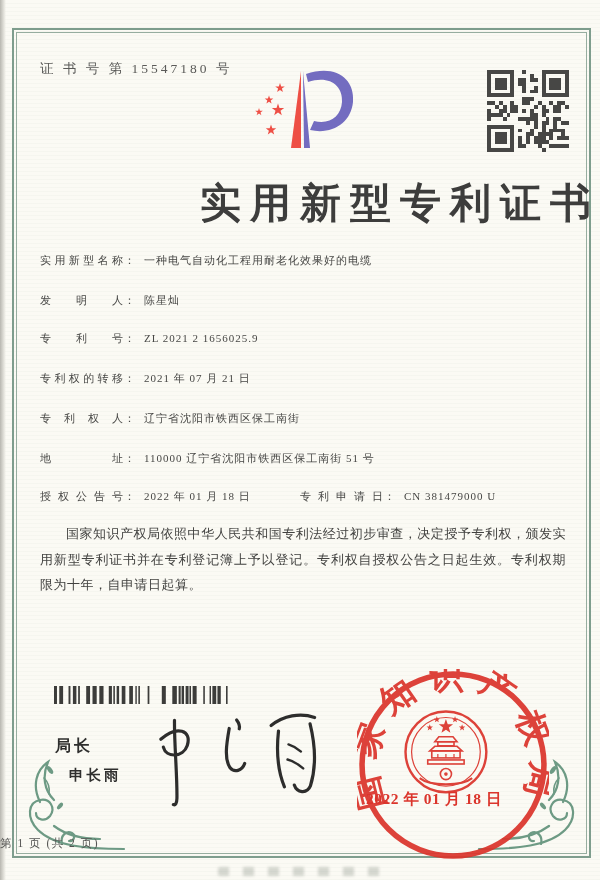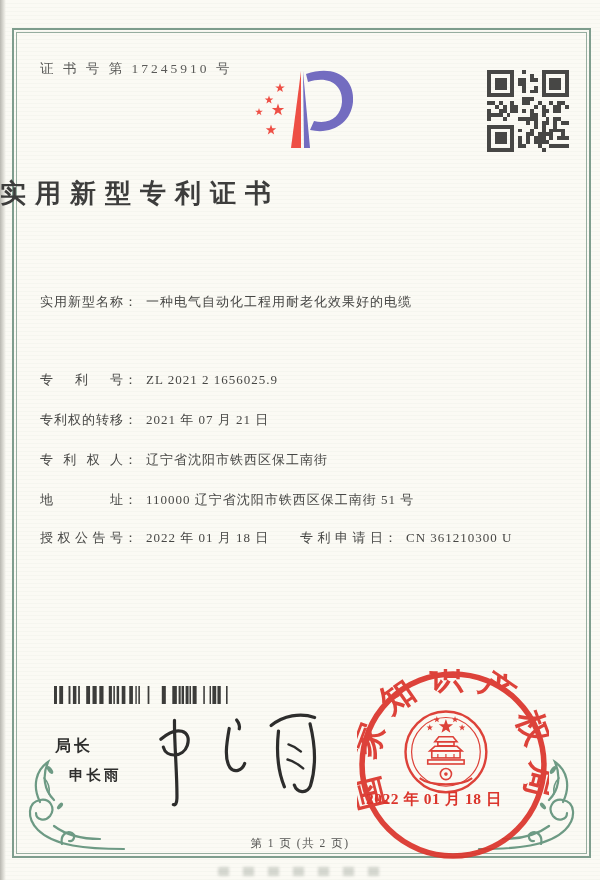--- a/index.html
+++ b/index.html
@@ -33,26 +33,26 @@
   .corner.left{left:14px;bottom:24px;}
   .corner.right{right:11px;bottom:24px;transform:scaleX(-1);}
   .cert-no{
     position:absolute;left:40px;top:60px;
     font-size:13.5px;color:#5a5a58;letter-spacing:3px;
   }
   .logo{position:absolute;left:240px;top:64px;width:120px;height:92px;}
   .qr{position:absolute;left:487px;top:70px;width:82px;height:82px;}
   .title{
     position:absolute;left:0;right:0;top:176px;
-    text-align:left;font-size:26px;font-weight:600;
+    text-align:right;font-size:41px;font-weight:600;
     color:#3d3d3c;letter-spacing:9px;
   }
   .frow{
     position:absolute;left:40px;right:36px;height:22px;
-    font-size:13px;color:#474745;letter-spacing:1px;white-space:nowrap;margin-top:40px;
+    font-size:11px;color:#474745;letter-spacing:1px;white-space:nowrap;
   }
   .lbl{display:inline-block;width:84px;text-align:justify;text-align-last:justify;vertical-align:bottom;}
   .colon{display:inline-block;}
   .val{margin-left:8px;}
   .fgroup2{position:absolute;left:260px;top:0;}
   .paras{
     position:absolute;left:40px;right:34px;top:521px;
     font-size:13px;line-height:25.5px;color:#424240;
     text-align:justify;letter-spacing:0.5px;
   }
@@ -61,21 +61,21 @@
   .signer-title{position:absolute;left:55px;top:736px;font-size:16px;font-weight:600;color:#2f2f2e;letter-spacing:3px;font-family:"Liberation Sans",sans-serif;}
   .signer-name{position:absolute;left:69px;top:766px;font-size:14.5px;font-weight:600;color:#2f2f2e;letter-spacing:3px;font-family:"Liberation Sans",sans-serif;}
   .signature{position:absolute;left:135px;top:700px;width:205px;height:108px;}
   .seal{position:absolute;left:357px;top:669px;width:192px;height:192px;opacity:0.93;}
   .seal-date{
     position:absolute;left:366px;top:789px;z-index:5;
     font-size:15.5px;font-weight:700;color:var(--seal-red,#cf2f28);
     letter-spacing:0.5px;white-space:nowrap;
   }
   .footer{
-    position:absolute;left:0;right:0;top:836px;text-align:center;
+    position:absolute;left:0;right:0;top:836px;
     font-size:11.5px;color:#555553;letter-spacing:1.5px;
   }
   .ghost{
     position:absolute;left:218px;top:867px;width:175px;height:9px;
     background:repeating-linear-gradient(90deg,
       rgba(100,110,100,0.25) 0 11px, transparent 11px 25px);
     filter:blur(1.5px);border-radius:2px;
   }
 </style>
 </head>
@@ -108,21 +108,21 @@
       <path d="M 40 70 C 52 79 68 83 86 83"></path>
       <path d="M 48 88 C 46 80 52 74 58 77 C 62 79 60 86 55 85"></path>
       <path d="M 30 22 C 34 26 36 32 35 38" stroke-width="1.6"></path>
     </g>
     <g fill="var(--flourish-green,#6d9a84)">
       <ellipse cx="36" cy="14" rx="2.2" ry="4.5" transform="rotate(-35 36 14)"></ellipse>
       <ellipse cx="46" cy="50" rx="2" ry="4" transform="rotate(40 46 50)"></ellipse>
     </g>
   </svg>
 
-  <div class="cert-no">证 书 号 第 17245910 号</div>
+  <div class="cert-no">证 书 号 第 15547180 号</div>
 
   <svg class="logo" viewBox="0 0 120 92">
 
     <path d="M 66 10 C 95 0 115 14 113 38 C 111 59 92 71 70 66 L 74 57 C 90 61 101 52 102 38 C 103 21 89 11 68 18 Z" fill="var(--logo-purple,#736cc0)"></path>
 
     <polygon points="61,7 51,84 61,84" fill="var(--logo-red,#ee4f45)"></polygon>
     <polygon points="63,7 64,84 70,84" fill="var(--logo-purple,#736cc0)"></polygon>
 
     <g id="logo-stars" fill="var(--logo-red,#ee4f45)">
         <polygon points="40.0,19.0 41.2,22.4 44.8,22.5 41.9,24.6 42.9,28.0 40.0,26.0 37.1,28.0 38.1,24.6 35.2,22.5 38.8,22.4"></polygon>
@@ -345,40 +345,44 @@
       <rect x="19" y="19" width="1" height="1"></rect>
       <rect x="20" y="19" width="1" height="1"></rect>
       <rect x="14" y="20" width="1" height="1"></rect>
     </svg>
 
   <div class="title">实用新型专利证书</div>
 
   <div class="frow" style="top:253px">
     <span class="lbl">实用新型名称</span><span class="colon">：</span><span class="val">一种电气自动化工程用耐老化效果好的电缆</span>
   </div>
+  <div class="frow" style="top:293px">
+    <span class="lbl">发明人</span><span class="colon">：</span><span class="val">陈星灿</span>
+  </div>
   <div class="frow" style="top:331px">
     <span class="lbl">专利号</span><span class="colon">：</span><span class="val">ZL 2021 2 1656025.9</span>
   </div>
   <div class="frow" style="top:371px">
     <span class="lbl">专利权的转移</span><span class="colon">：</span><span class="val">2021 年 07 月 21 日</span>
   </div>
   <div class="frow" style="top:411px">
     <span class="lbl">专利权人</span><span class="colon">：</span><span class="val">辽宁省沈阳市铁西区保工南街</span>
   </div>
   <div class="frow" style="top:451px">
     <span class="lbl">地址</span><span class="colon">：</span><span class="val">110000 辽宁省沈阳市铁西区保工南街 51 号</span>
   </div>
   <div class="frow" style="top:489px">
     <span class="lbl">授权公告号</span><span class="colon">：</span><span class="val">2022 年 01 月 18 日</span>
     <span class="fgroup2">
-      <span class="lbl">专利申请日</span><span class="colon">：</span><span class="val">CN 361210300 U</span>
+      <span class="lbl">专利申请日</span><span class="colon">：</span><span class="val">CN 381479000 U</span>
     </span>
   </div>
 
   <div class="paras">
+    <p>国家知识产权局依照中华人民共和国专利法经过初步审查，决定授予专利权，颁发实用新型专利证书并在专利登记簿上予以登记。专利权自授权公告之日起生效。专利权期限为十年，自申请日起算。</p>
   </div>
 
   <svg class="barcode" id="barcode-svg" viewBox="0 0 100 16" preserveAspectRatio="none" fill="#3c3c3a">
       <rect x="0.0" y="0" width="1.7" height="16"></rect>
       <rect x="3.0" y="0" width="2.2" height="16"></rect>
       <rect x="8.3" y="0" width="1.1" height="16"></rect>
       <rect x="10.8" y="0" width="2.0" height="16"></rect>
       <rect x="13.8" y="0" width="1.0" height="16"></rect>
       <rect x="18.4" y="0" width="2.2" height="16"></rect>
       <rect x="22.0" y="0" width="2.4" height="16"></rect>

